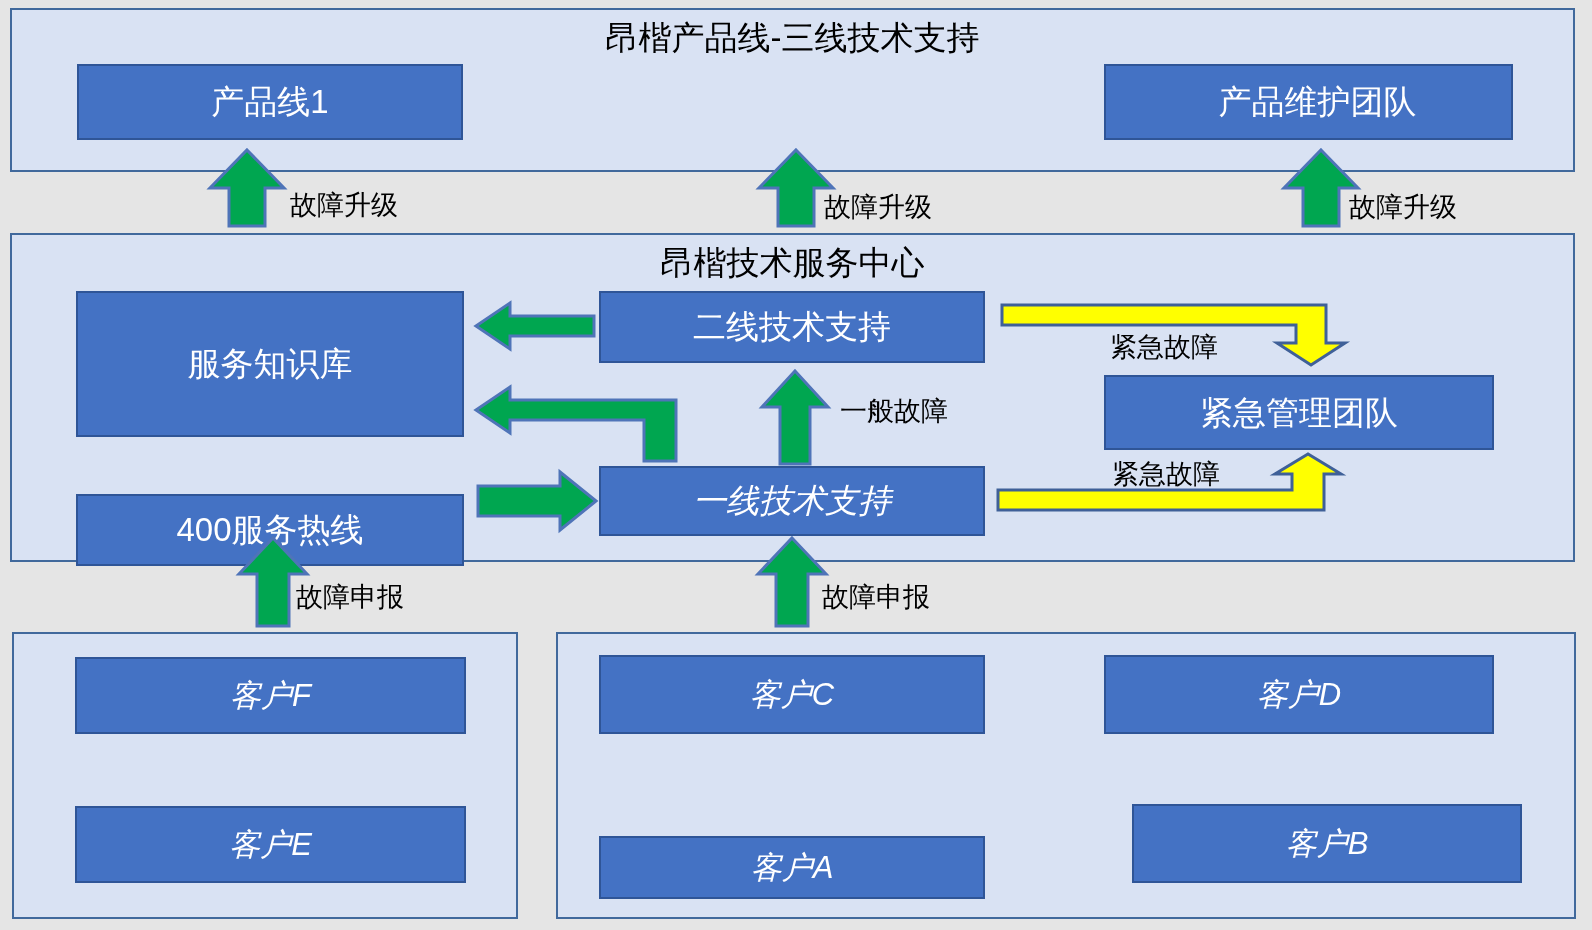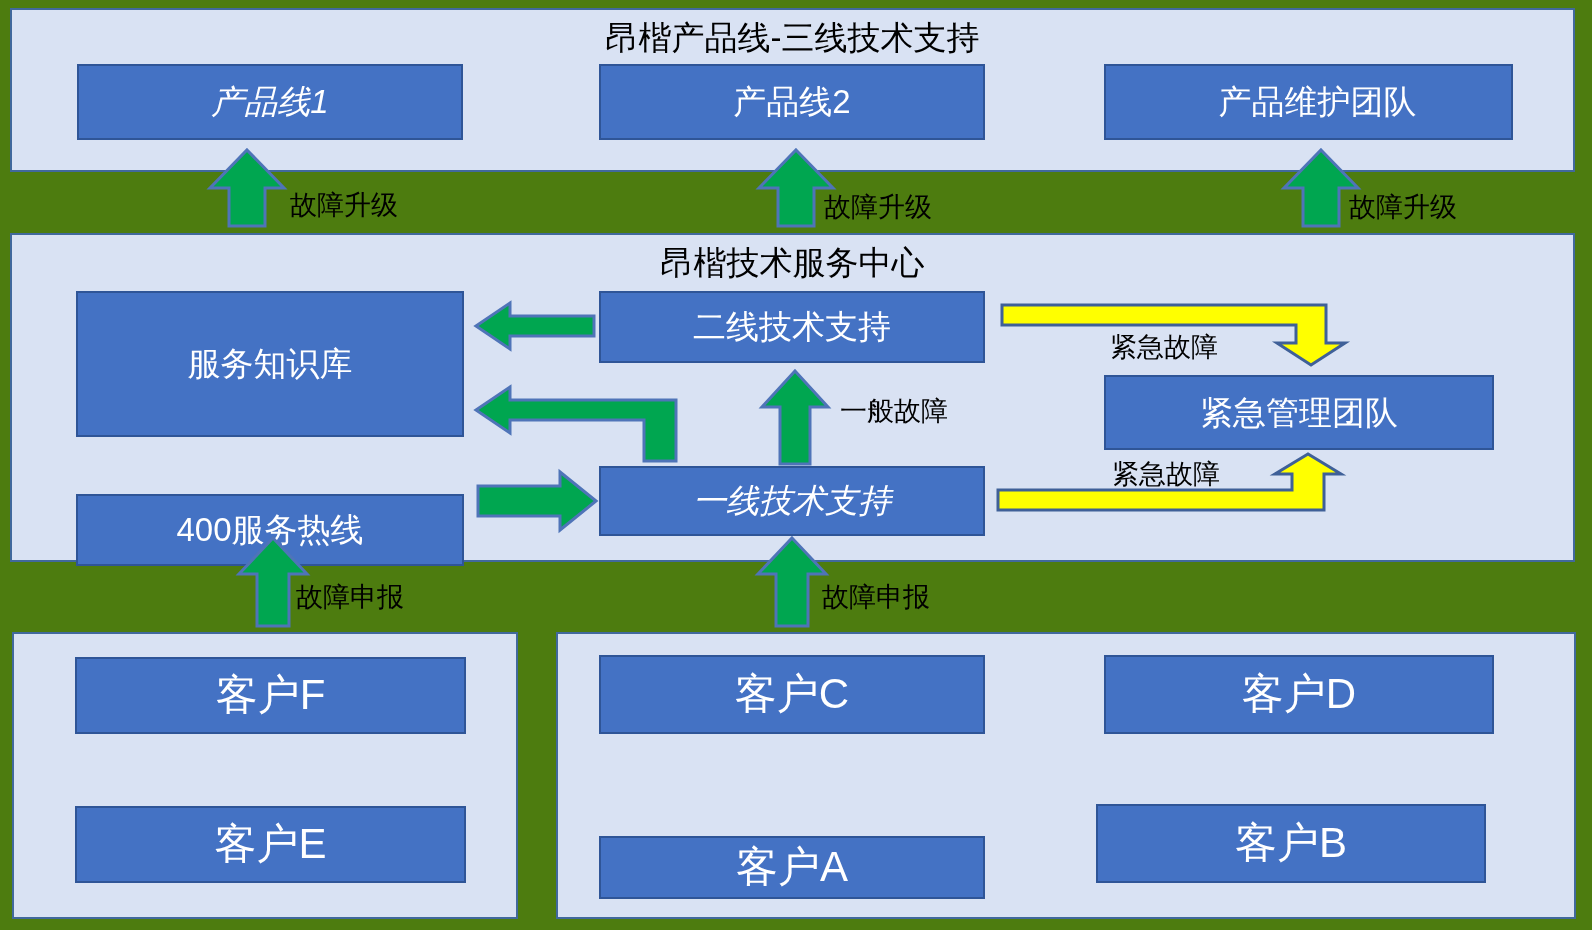--- a/index.html
+++ b/index.html
@@ -7,21 +7,21 @@
     padding: 0;
     background: #ffffff;
   }
   body {
     font-family: "Liberation Sans", "DejaVu Sans", sans-serif;
   }
   #stage {
     position: relative;
     width: 1592px;
     height: 930px;
-    background: #4d7c0f;
+    background: #e5e5e5;
     overflow: hidden;
   }
   
   .panel {
     position: absolute;
     background: #D9E2F3;
     border: 2px solid #41699C;
     box-sizing: border-box;
   }
   .panel-title {
@@ -42,21 +42,21 @@
     box-sizing: border-box;
     color: #ffffff;
     display: flex;
     align-items: center;
     justify-content: center;
     font-size: 33px;
     line-height: 1.15;
     text-align: center;
     white-space: nowrap;
   }
-  .bluebox.small { font-size: 42px; }
+  .bluebox.small { font-size: 31px; font-style: italic; }
   
   .flowlabel {
     position: absolute;
     color: #000000;
     font-size: 27px;
     line-height: 1;
     white-space: nowrap;
   }
   
   .arrow {
@@ -71,25 +71,22 @@
 </style>
 </head>
 <body>
 
 <div id="stage">
 
   <div class="panel" style="left:10px; top:8px; width:1565px; height:164px;">
   </div>
   <div class="panel-title" style="left:10px; top:20px; width:1565px;">昂楷产品线-三线技术支持</div>
 
-  <div class="bluebox" style="left:77px; top:64px; width:386px; height:76px;font-style:italic;">
+  <div class="bluebox" style="left:77px; top:64px; width:386px; height:76px;">
     <span>产品线1</span>
-  </div>
-  <div class="bluebox" style="left:599px; top:64px; width:386px; height:76px;">
-    <span>产品线2</span>
   </div>
   <div class="bluebox" style="left:1104px; top:64px; width:409px; height:76px;padding-left:18px;">
     <span>产品维护团队</span>
   </div>
 
   <div class="arrow" style="left:208px; top:148px; width:78px; height:80px;">
     <svg width="78" height="80" viewBox="0 0 78 80">
       <polygon class="g-fill g-stroke" points="39,2 76,40 57,40 57,78 21,78 21,40 2,40"></polygon>
     </svg>
   </div>
@@ -195,17 +192,17 @@
   </div>
   <div class="bluebox small" style="left:599px; top:655px; width:386px; height:79px;">
     <span>客户C</span>
   </div>
   <div class="bluebox small" style="left:1104px; top:655px; width:390px; height:79px;text-align:center;">
     <span>客户D</span>
   </div>
   <div class="bluebox small" style="left:599px; top:836px; width:386px; height:63px;">
     <span>客户A</span>
   </div>
-  <div class="bluebox small" style="left:1096px; top:804px; width:390px; height:79px;">
+  <div class="bluebox small" style="left:1132px; top:804px; width:390px; height:79px;">
     <span>客户B</span>
   </div>
 
 </div>
 
 </body></html>

